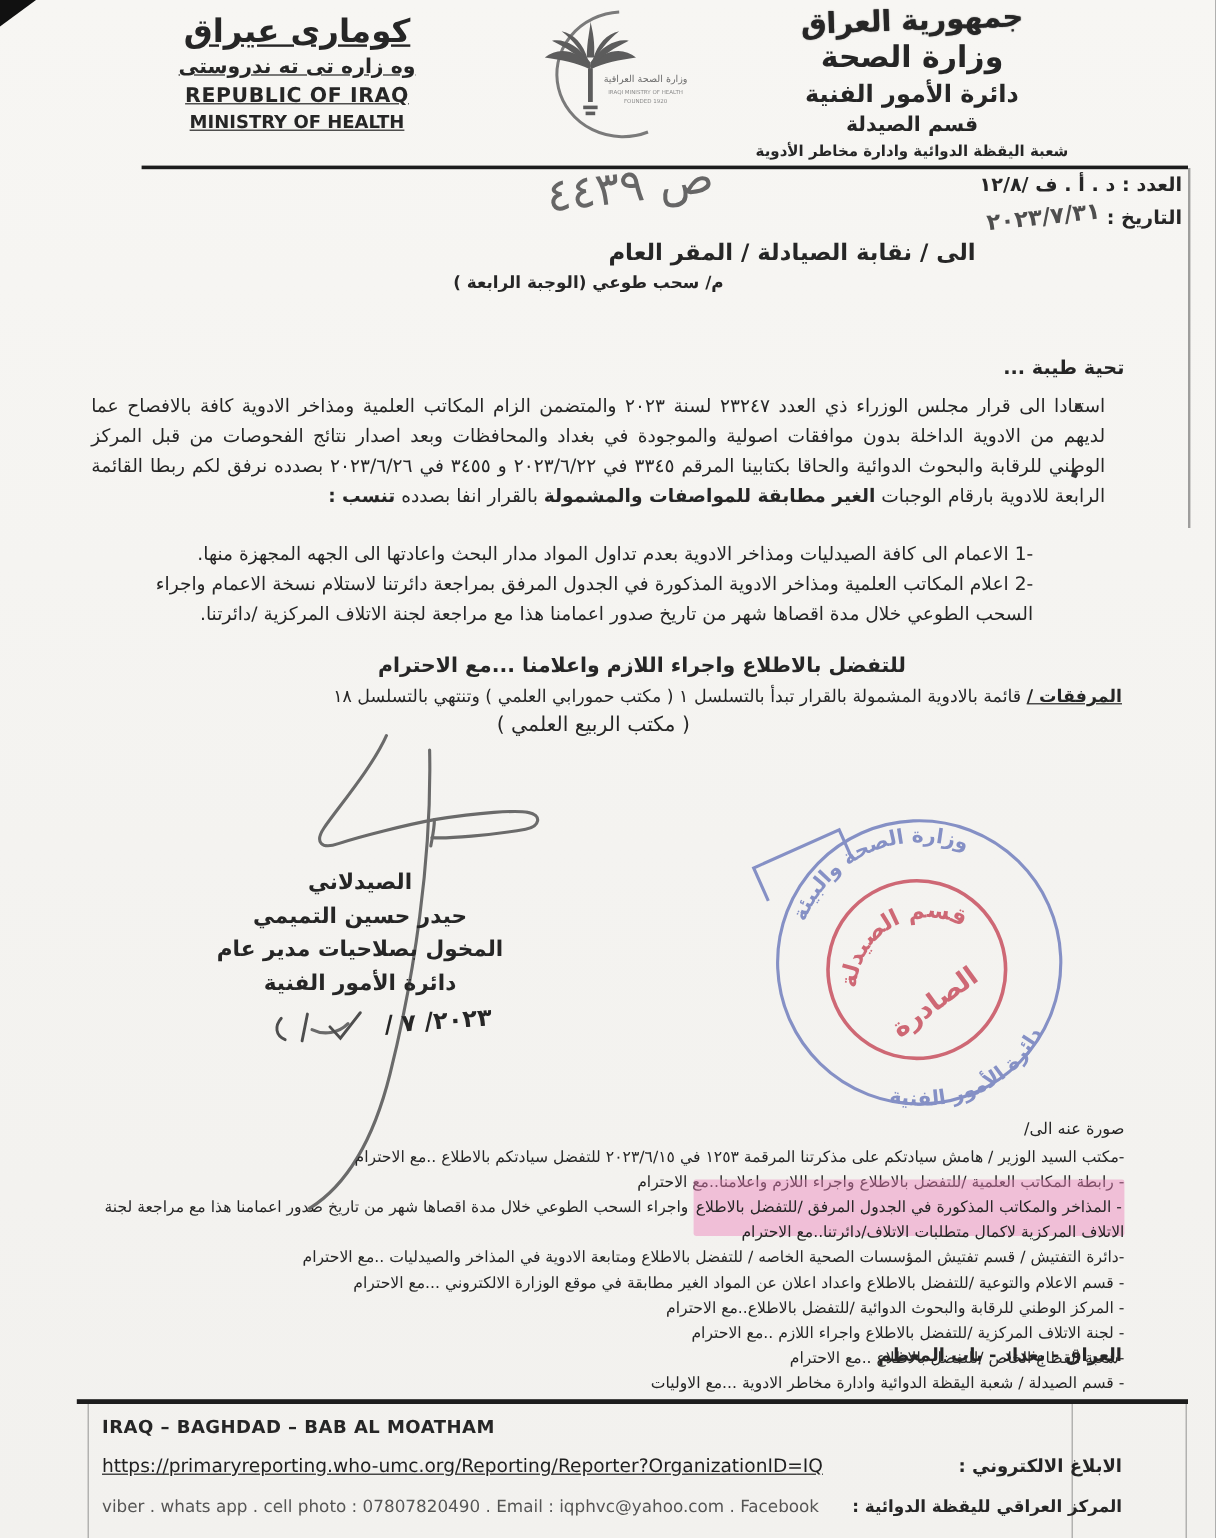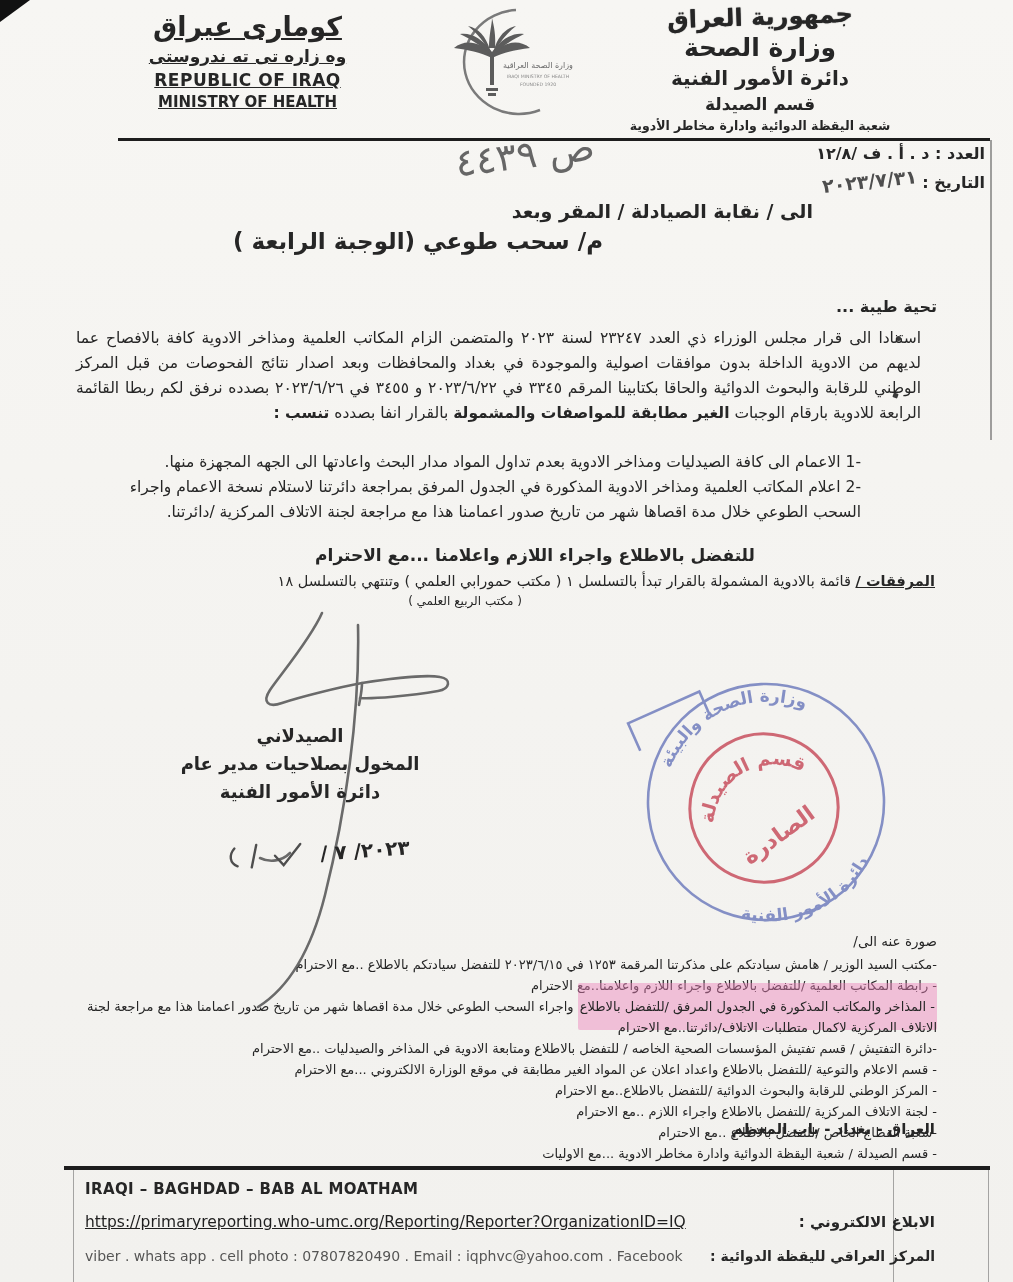--- a/index.html
+++ b/index.html
@@ -67,22 +67,22 @@
 
   <div class="abs rule" style="left:118px;top:138px;width:872px;height:3px;"></div>
 
   <div class="abs rtl b" style="right:28px;top:144px;font-size:16px;margin-left:32px;">العدد : د . أ . ف /١٢/٨</div>
   <div class="abs rtl b" style="right:28px;top:170px;font-size:16px;">
     <span>التاريخ :</span>
     <span class="hand" style="display:inline-block;transform:rotate(-6deg);font-size:19px;">٢٠٢٣/٧/٣١</span>
   </div>
   <div class="abs ltr hand" style="left:455px;top:133px;font-size:38px;letter-spacing:7px;transform:rotate(-7deg);opacity:.85;">ص ٤٤٣٩</div>
 
-  <div class="abs rtl b" style="right:200px;top:200px;font-size:19px;">الى / نقابة الصيادلة / المقر وبعد</div>
-  <div class="abs rtl b" style="right:410px;top:228px;font-size:23px;margin-left:40px;">م/ سحب طوعي (الوجبة الرابعة )</div>
+  <div class="abs rtl b" style="right:200px;top:200px;font-size:19px;">الى / نقابة الصيادلة / المقر العام</div>
+  <div class="abs rtl b" style="right:410px;top:228px;font-size:14px;margin-left:40px;">م/ سحب طوعي (الوجبة الرابعة )</div>
 
   <div class="abs rtl b" style="right:76px;top:297px;font-size:16px;">تحية طيبة ...</div>
 
   <div class="abs dot" style="left:896px;top:336px;"></div>
   <div class="abs dot" style="left:893px;top:393px;transform:rotate(20deg);border-radius:1px;"></div>
 
   <div class="abs rtl" style="right:92px;top:326px;width:845px;font-size:15.5px;line-height:25px;text-align:justify;">
     <span>استنادا الى قرار مجلس الوزراء ذي العدد ٢٣٢٤٧ لسنة ٢٠٢٣ والمتضمن الزام المكاتب العلمية ومذاخر الادوية كافة بالافصاح عما لديهم من الادوية الداخلة بدون موافقات اصولية والموجودة في بغداد والمحافظات وبعد اصدار نتائج الفحوصات من قبل المركز الوطني للرقابة والبحوث الدوائية  والحاقا بكتابينا المرقم ٣٣٤٥ في ٢٠٢٣/٦/٢٢ و ٣٤٥٥ في ٢٠٢٣/٦/٢٦ بصدده نرفق لكم ربطا القائمة الرابعة للادوية بارقام الوجبات </span><span class="b">الغير مطابقة للمواصفات والمشمولة</span><span> بالقرار انفا بصدده </span><span class="b">تنسب :</span>
   </div>
 
@@ -96,33 +96,34 @@
       <span>اعلام المكاتب العلمية ومذاخر الادوية المذكورة في الجدول المرفق بمراجعة دائرتنا لاستلام نسخة الاعمام واجراء السحب الطوعي خلال مدة اقصاها شهر من تاريخ صدور اعمامنا هذا مع مراجعة لجنة الاتلاف المركزية /دائرتنا.</span>
     </div>
   </div>
 
   <div class="abs rtl b ctr" style="left:250px;top:545px;width:570px;font-size:17px;">للتفضل بالاطلاع واجراء اللازم واعلامنا ...مع الاحترام</div>
 
   <div class="abs rtl" style="right:78px;top:570px;width:860px;font-size:14.5px;line-height:23px;">
     <span class="b" style="text-decoration:underline;">المرفقات /</span>
     <span>قائمة بالادوية المشمولة بالقرار تبدأ بالتسلسل ١ ( مكتب حمورابي العلمي ) وتنتهي بالتسلسل ١٨</span>
   </div>
-  <div class="abs rtl ctr" style="left:355px;top:594px;width:220px;font-size:12px;">( مكتب الربيع العلمي )</div>
+  <div class="abs rtl ctr" style="left:355px;top:594px;width:220px;font-size:17px;text-align:right;">( مكتب الربيع العلمي )</div>
 
   <svg class="abs" style="left:110px;top:595px;" width="400" height="420" viewBox="0 0 400 420">
     <g fill="none" stroke="#585858" stroke-width="2.6" stroke-linecap="round" opacity=".88">
       <path d="M 212 18 C 200 45 170 80 160 95 C 152 107 158 113 172 108 C 190 102 230 92 252 88 C 290 82 320 80 330 82 C 342 84 340 94 328 96 C 300 101 262 104 250 103"></path>
       <path d="M 252 88 C 252 96 250 104 249 110"></path>
       <path d="M 248 30 C 250 120 235 220 215 300 C 202 352 180 392 148 412"></path>
       <path d="M 150 263 C 160 268 172 266 180 258"></path>
     </g>
   </svg>
 
   <div class="abs rtl b ctr" style="left:170px;top:722px;width:260px;font-size:18px;line-height:28px;">
     <div>الصيدلاني</div>
+    <div>حيدر حسين التميمي</div>
     <div>المخول بصلاحيات مدير عام</div>
     <div>دائرة الأمور الفنية</div>
   </div>
   <div class="abs rtl b" style="left:190px;top:838px;width:220px;font-size:20px;transform:rotate(-4deg);">
     <span>٢٠٢٣/ ٧ /</span>
     <svg width="90" height="34" viewBox="0 0 90 34" style="vertical-align:-10px;">
       <g fill="none" stroke="#4e4e4e" stroke-width="2.4" stroke-linecap="round">
         <path d="M 12 6 C 6 12 6 20 14 24"></path>
         <path d="M 34 4 L 28 26"></path>
         <path d="M 52 16 L 60 26 L 78 6"></path>
@@ -168,21 +169,21 @@
     <div class="cc-item">- لجنة الاتلاف المركزية /للتفضل بالاطلاع واجراء اللازم ..مع الاحترام</div>
     <div class="cc-item">-شعبة القطاع الخاص /للتفضل بالاطلاع ..مع الاحترام</div>
     <div class="cc-item">- قسم الصيدلة / شعبة اليقظة الدوائية وادارة مخاطر الادوية ...مع الاوليات</div>
   </div>
 
   <div class="abs rule" style="left:64px;top:1166px;width:926px;height:4px;"></div>
   <div class="abs vline" style="left:73px;top:1170px;width:1px;height:112px;opacity:.5;"></div>
   <div class="abs vline" style="left:893px;top:1170px;width:1px;height:112px;opacity:.5;"></div>
   <div class="abs vline" style="left:988px;top:1170px;width:1px;height:112px;opacity:.5;"></div>
 
-  <div class="abs b ltr" style="left:85px;top:1180px;font-size:15px;letter-spacing:.4px;">IRAQI – BAGHDAD – BAB AL MOATHAM</div>
+  <div class="abs b ltr" style="left:85px;top:1180px;font-size:15px;letter-spacing:.4px;">IRAQ – BAGHDAD – BAB AL MOATHAM</div>
   <div class="abs rtl b" style="right:78px;top:1120px;font-size:15px;">العراق  -  بغداد  -  باب المعظم</div>
 
   <div class="abs ltr" style="left:85px;top:1213px;font-size:15.5px;text-decoration:underline;color:#1f1f1f;">https://primaryreporting.who-umc.org/Reporting/Reporter?OrganizationID=IQ</div>
   <div class="abs rtl b" style="right:78px;top:1213px;font-size:15px;">الابلاغ الالكتروني :</div>
 
   <div class="abs ltr" style="left:85px;top:1248px;font-size:14px;color:#3a3a3a;opacity:.85;">viber . whats app . cell photo : 07807820490 . Email : iqphvc@yahoo.com . Facebook</div>
   <div class="abs rtl b" style="right:78px;top:1248px;font-size:14px;">المركز العراقي لليقظة الدوائية :</div>
 
 </div>
 

